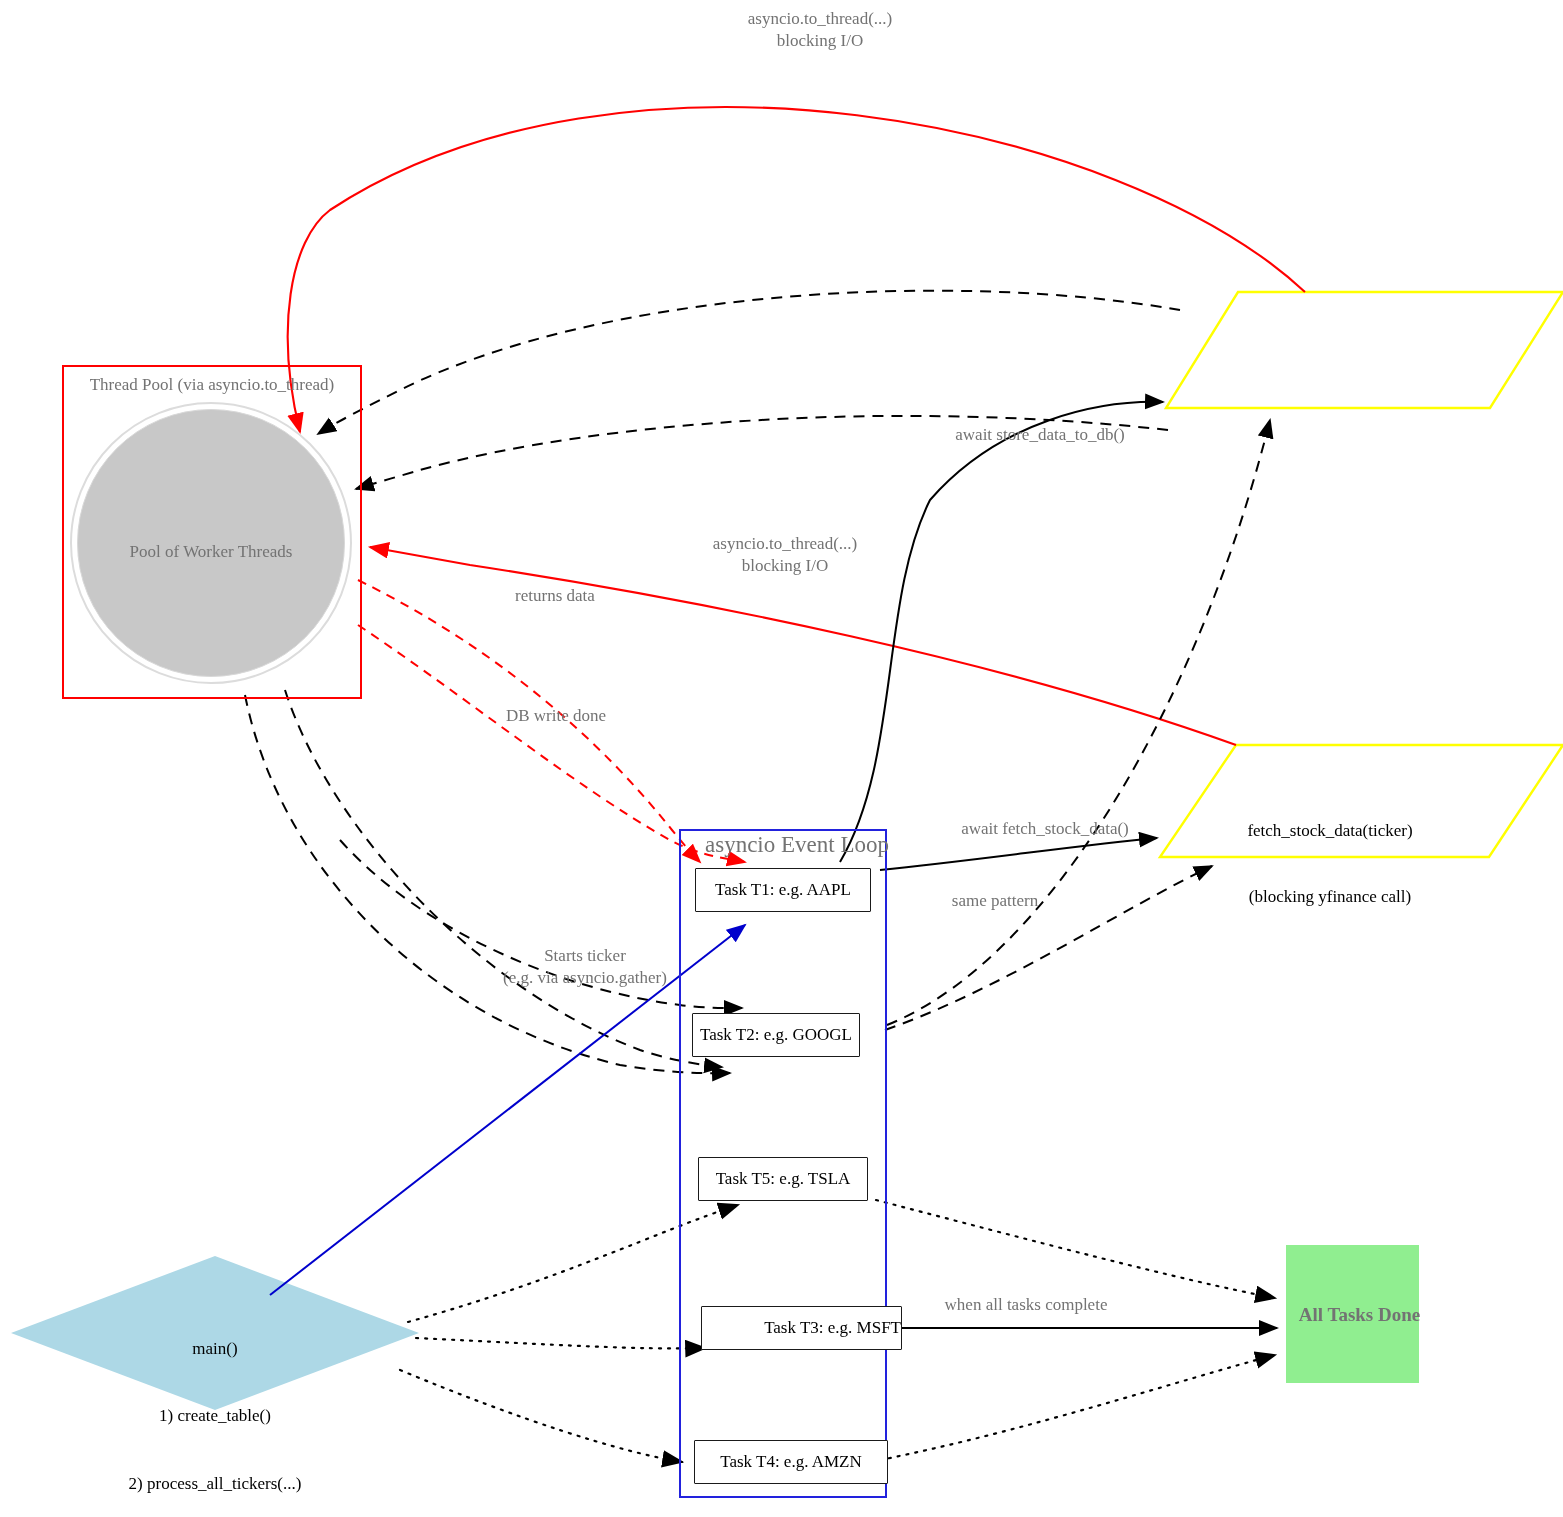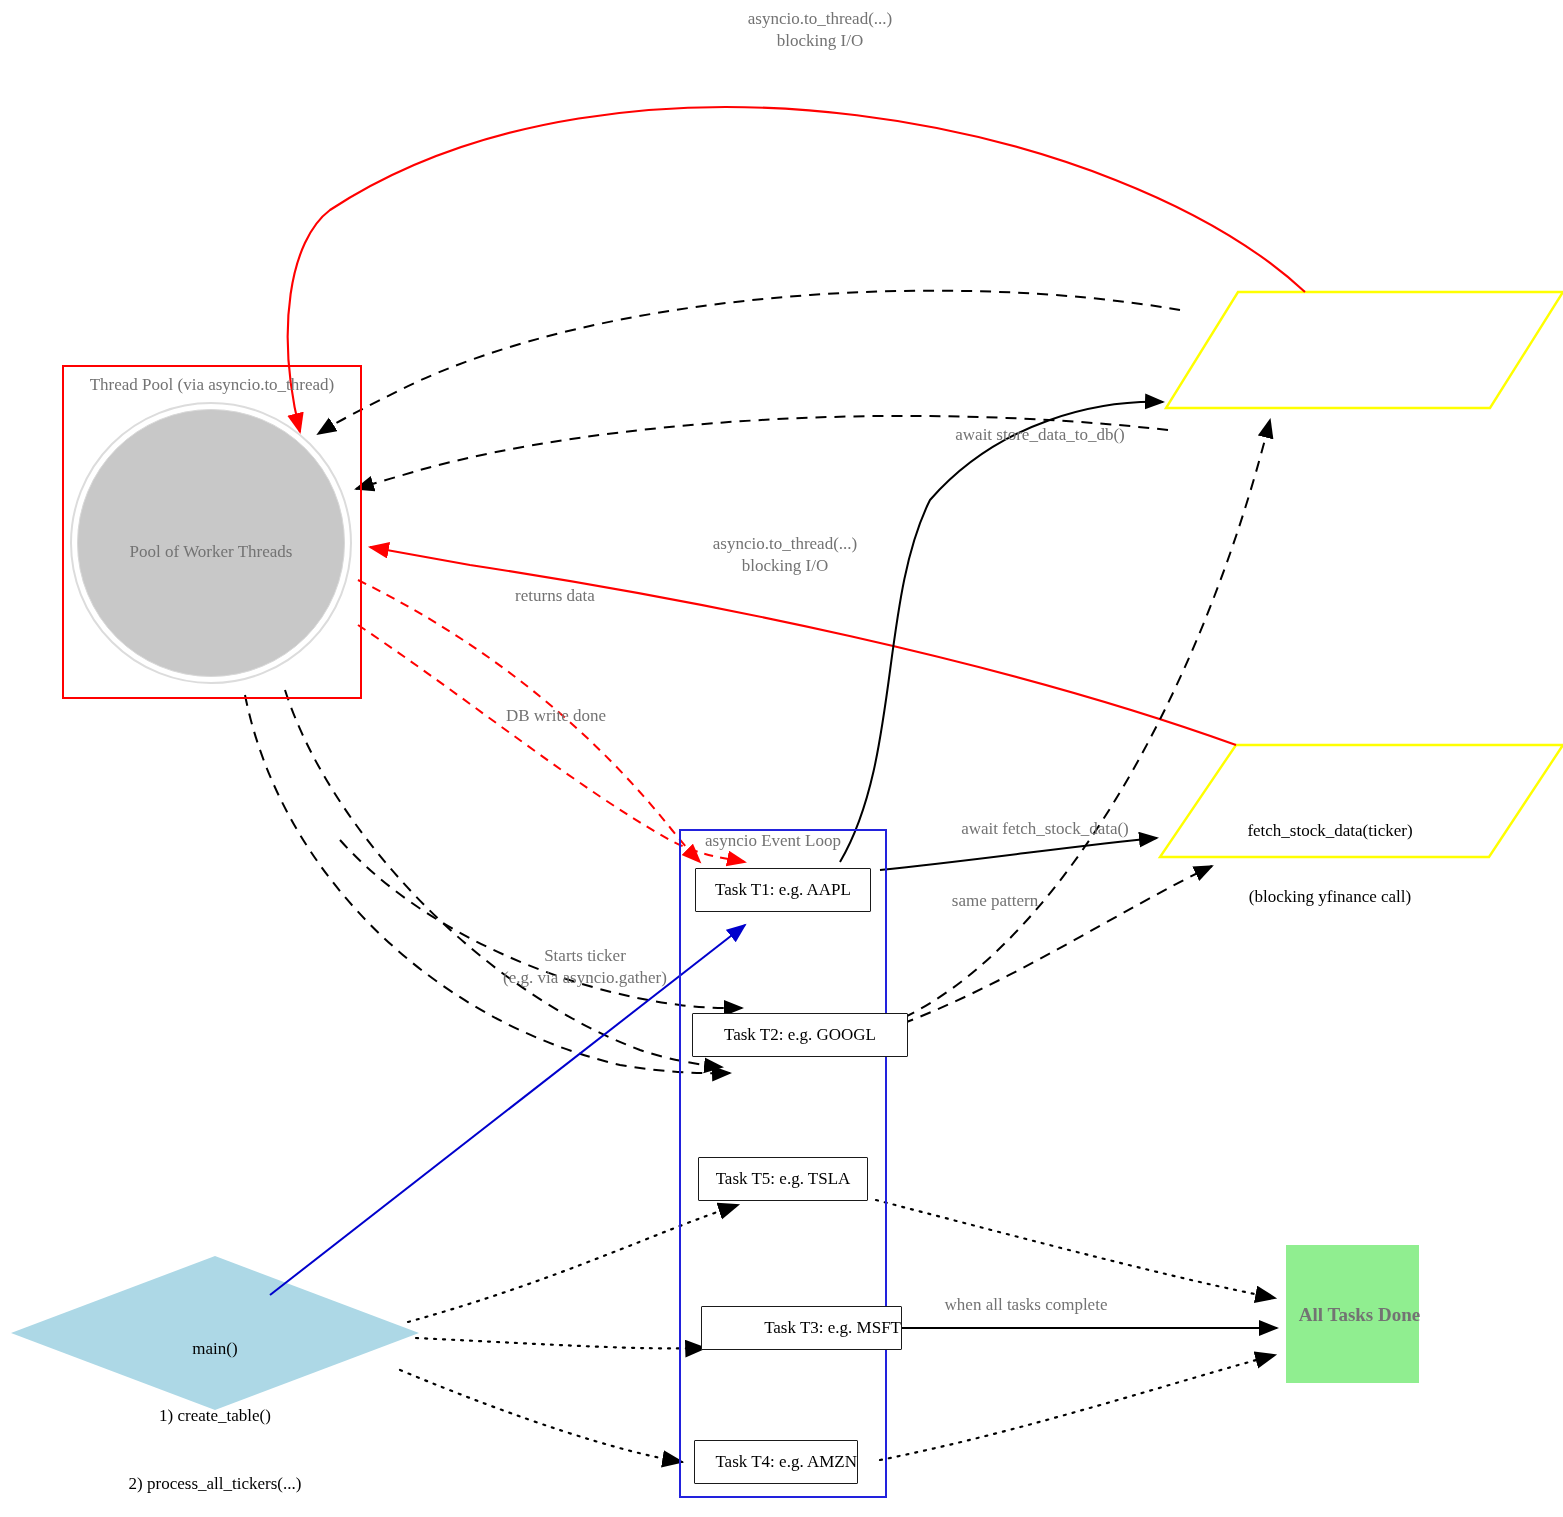--- a/index.html
+++ b/index.html
@@ -20,21 +20,21 @@
   .tp-title{position:absolute;left:62px;top:374px;width:300px;text-align:center;font-size:17px;}
 
   .circle-outer{position:absolute;left:70px;top:402px;width:282px;height:282px;
                 border-radius:50%;background:#ffffff;border:2px solid #dcdcdc;box-sizing:border-box;}
   .circle-inner{position:absolute;left:77px;top:409px;width:268px;height:268px;
                 border-radius:50%;background:#c8c8c8;border:1px solid #d8d8d8;box-sizing:border-box;}
   .circle-text{position:absolute;left:77px;top:541px;width:268px;text-align:center;font-size:17px;}
 
   .box-loop{position:absolute;left:679px;top:829px;width:208px;height:669px;
             border:2px solid #2222dd;background:transparent;box-sizing:border-box;}
-  .loop-title{position:absolute;left:705px;top:830px;font-size:17px;}
+  .loop-title{position:absolute;left:705px;top:830px;font-size:23px;}
 
   .task{position:absolute;height:44px;border:1.6px solid #1a1a1a;border-radius:1px;
         background:#ffffff;box-sizing:border-box;display:flex;align-items:center;
         justify-content:center;font-size:17px;white-space:nowrap;}
 
   .green-box{position:absolute;left:1286px;top:1245px;width:133px;height:138px;
              background:#90ee90;box-sizing:border-box;}
   .green-text{position:absolute;left:1286px;top:1303px;width:147px;text-align:center;font-size:19px;font-weight:bold;}
 
   .para-text{position:absolute;text-align:center;font-size:17px;line-height:1.3;white-space:pre;}
@@ -122,30 +122,30 @@
     <div>fetch_stock_data(ticker)</div>
     <div>(blocking yfinance call)</div>
   </div>
 
   <div class="box-loop"></div>
   <div class="loop-title node-label">asyncio Event Loop</div>
 
   <div class="task" style="left:695px;top:868px;width:176px;">
     <span>Task T1: e.g. AAPL</span>
   </div>
-  <div class="task" style="left:692px;top:1013px;width:216px;">
+  <div class="task" style="left:692px;top:1013px;width:168px;">
     <span>Task T2: e.g. GOOGL</span>
   </div>
   <div class="task" style="left:698px;top:1157px;width:170px;">
     <span>Task T5: e.g. TSLA</span>
   </div>
   <div class="task" style="left:701px;top:1306px;width:201px;justify-content:flex-end;">
     <span>Task T3: e.g. MSFT</span>
   </div>
-  <div class="task" style="left:694px;top:1440px;width:164px;justify-content:flex-end;">
+  <div class="task" style="left:694px;top:1440px;width:194px;">
     <span>Task T4: e.g. AMZN</span>
   </div>
 
   <div class="dia-text" style="left:45px;top:1293px;width:340px;">
     <div>main()</div>
     <div>1) create_table()</div>
     <div>2) process_all_tickers(...)</div>
   </div>
 
   <div class="green-box"></div>

